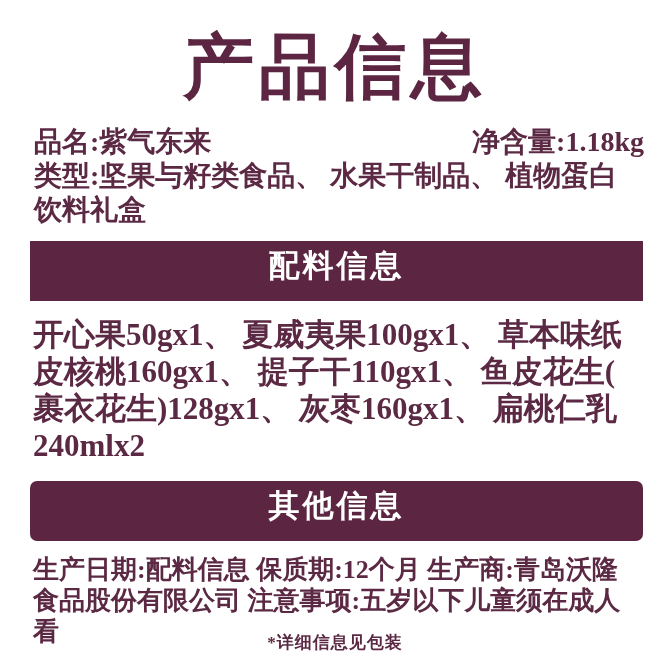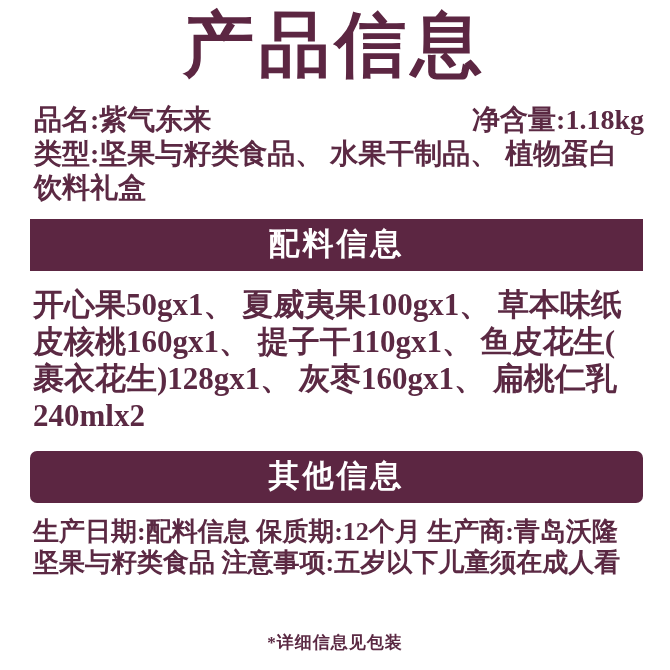--- a/index.html
+++ b/index.html
@@ -11,21 +11,21 @@
   .poster {
     position: relative;
     width: 670px; height: 670px;
     font-family: "Liberation Serif", "DejaVu Serif", serif;
     font-weight: 700;
     color: var(--text, #5b2943);
     box-sizing: border-box;
   }
   .title {
     margin: 0;
-    padding-top: 2px;
+    padding-top: 24px;
     text-align: center;
     font-size: 71px;
     line-height: 86px;
     letter-spacing: 5px;
     font-weight: 800;
     color: var(--accent, #5c2642);
   }
   .basic-row {
     display: flex;
     justify-content: space-between;
@@ -34,21 +34,21 @@
     font-size: 28px;
     line-height: 34px;
   }
   .type-para {
     margin: 0 26px 14px 34px;
     font-size: 28px;
     line-height: 34px;
   }
   .banner {
     margin: 14px 27px 0 30px;
-    height: 52px;
+    height: 60px;
     background: var(--accent, #5c2642);
     color: var(--banner_text, #ffffff);
     text-align: center;
     font-size: 31px;
     line-height: 50px;
     letter-spacing: 3px;
   }
   .banner.other-banner { margin-top: 17px; border-radius: 7px; }
   .ingredients-para {
     margin: 15px 26px 0 33px;
@@ -97,18 +97,18 @@
     <div>裹衣花生)128gx1、 灰枣160gx1、 扁桃仁乳</div>
     <div>240mlx2</div>
   </div>
 
   <div class="banner other-banner">
     <span>其他信息</span>
   </div>
 
   <div class="other-para">
     <div>生产日期:配料信息 保质期:12个月 生产商:青岛沃隆</div>
-    <div>坚果与籽类食品 注意事项:五岁以下儿童须在成人看</div>
+    <div>食品股份有限公司 注意事项:五岁以下儿童须在成人看</div>
   </div>
 
   <div class="footnote">*详细信息见包装</div>
 
 </div>
 
 </body></html>

